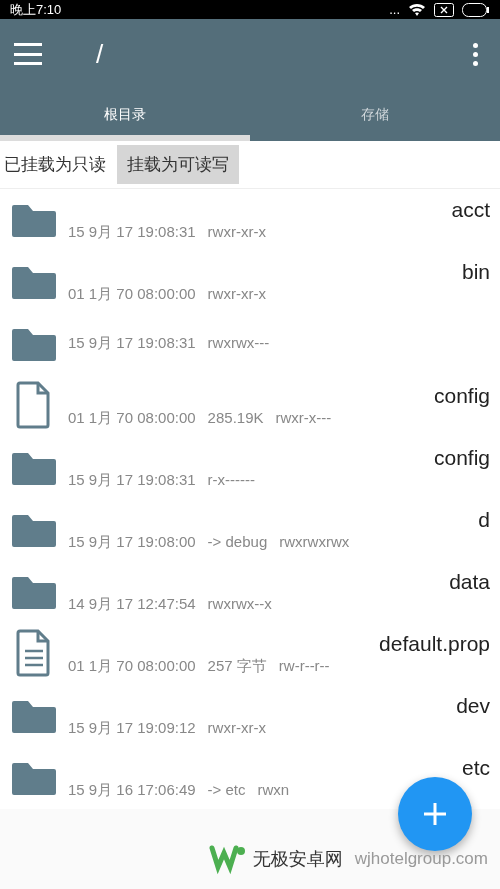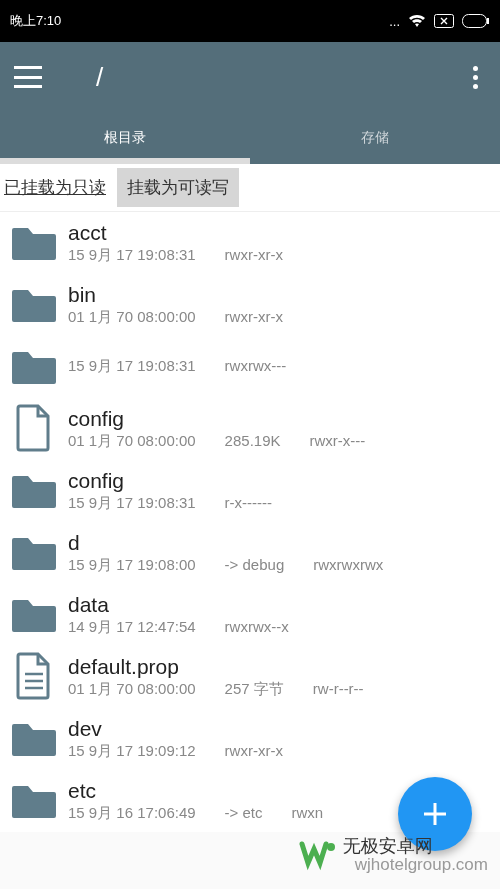--- a/index.html
+++ b/index.html
@@ -1,43 +1,43 @@
 <!DOCTYPE html>
 <html><head>
 <meta charset="utf-8">
 <style>
   * { margin: 0; padding: 0; box-sizing: border-box; font-family: -apple-system, sans-serif; }
   body { width: 500px; height: 889px; background: #fafafa; overflow: hidden; position: relative; }
-  .status-bar { height: 42px; background: #000; color: #fff; display: flex; align-items: center; padding: 0 10px; font-size: 13px; justify-content: space-between; }
+  .status-bar { height: 19px; background: #000; color: #fff; display: flex; align-items: center; padding: 0 10px; font-size: 13px; justify-content: space-between; }
   .status-right { display: flex; align-items: center; gap: 8px; }
   .status-right svg { display: block; }
   .app-bar { background: #546e7a; color: #fff; }
   .toolbar { height: 70px; display: flex; align-items: center; padding: 0 14px; }
   .hamburger { width: 28px; height: 22px; display: flex; flex-direction: column; justify-content: space-between; cursor: pointer; }
   .hamburger span { height: 3px; background: #fff; width: 100%; }
   .path { margin-left: 54px; font-size: 26px; color: #fff; }
   .more { margin-left: auto; display: flex; flex-direction: column; gap: 4px; padding: 8px; cursor: pointer; }
   .more span { width: 5px; height: 5px; background: #fff; border-radius: 50%; }
   .tabs { display: flex; height: 52px; }
   .tab { flex: 1; display: flex; align-items: center; justify-content: center; font-size: 14px; color: #d0d7db; cursor: pointer; position: relative; }
   .tab.active { color: #fff; }
   .tab.active::after { content: ""; position: absolute; bottom: 0; left: 0; right: 0; height: 6px; background: #dcdcdc; }
   .mount-bar { display: flex; align-items: center; padding: 4px 4px; background: #fff; border-bottom: 1px solid #eee; }
-  .mount-status { font-size: 17px; color: #333; text-decoration: underline; }
+  .mount-status { font-size: 17px; color: #333; }
   .mount-btn { margin-left: 11px; background: #d6d6d6; border: none; padding: 8px 10px; font-size: 17px; color: #333; cursor: pointer; }
   .list { background: #fff; }
-  .item { display: flex; align-items: center; padding: 6px 10px 8px 10px; cursor: pointer; }
+  .item { display: flex; align-items: center; padding: 6px 10px 8px 10px; cursor: pointer; text-align: right; }
   .icon { width: 48px; height: 48px; flex-shrink: 0; display: flex; align-items: center; justify-content: center; }
   .info { margin-left: 10px; flex: 1; min-width: 0; }
   .name { font-size: 21px; color: #222; line-height: 1.3; }
-  .meta { font-size: 15px; color: #888; display: flex; gap: 29px; flex-wrap: wrap; }
+  .meta { font-size: 15px; color: #888; display: flex; gap: 12px; flex-wrap: wrap; }
   .fab { position: absolute; right: 28px; bottom: 38px; width: 74px; height: 74px; border-radius: 50%; background: #2196f3; display: flex; align-items: center; justify-content: center; box-shadow: 0 4px 10px rgba(0,0,0,.3); cursor: pointer; }
   .fab svg { display: block; }
   .watermark { position: absolute; right: 12px; bottom: 14px; display: flex; align-items: center; gap: 6px; pointer-events: none; }
-  .wm-text { display: flex; flex-direction: column; line-height: 1.1; }
+  .wm-text { display: flex; flex-direction: row; line-height: 1.1; }
   .wm-title { font-size: 18px; color: #333; font-weight: 500; }
   .wm-url { font-size: 17px; color: #999; margin-left: 12px; }
 </style>
 </head>
 <body>
 
 <div class="status-bar">
   <span>晚上7:10</span>
   <div class="status-right">
     <span>...</span>

